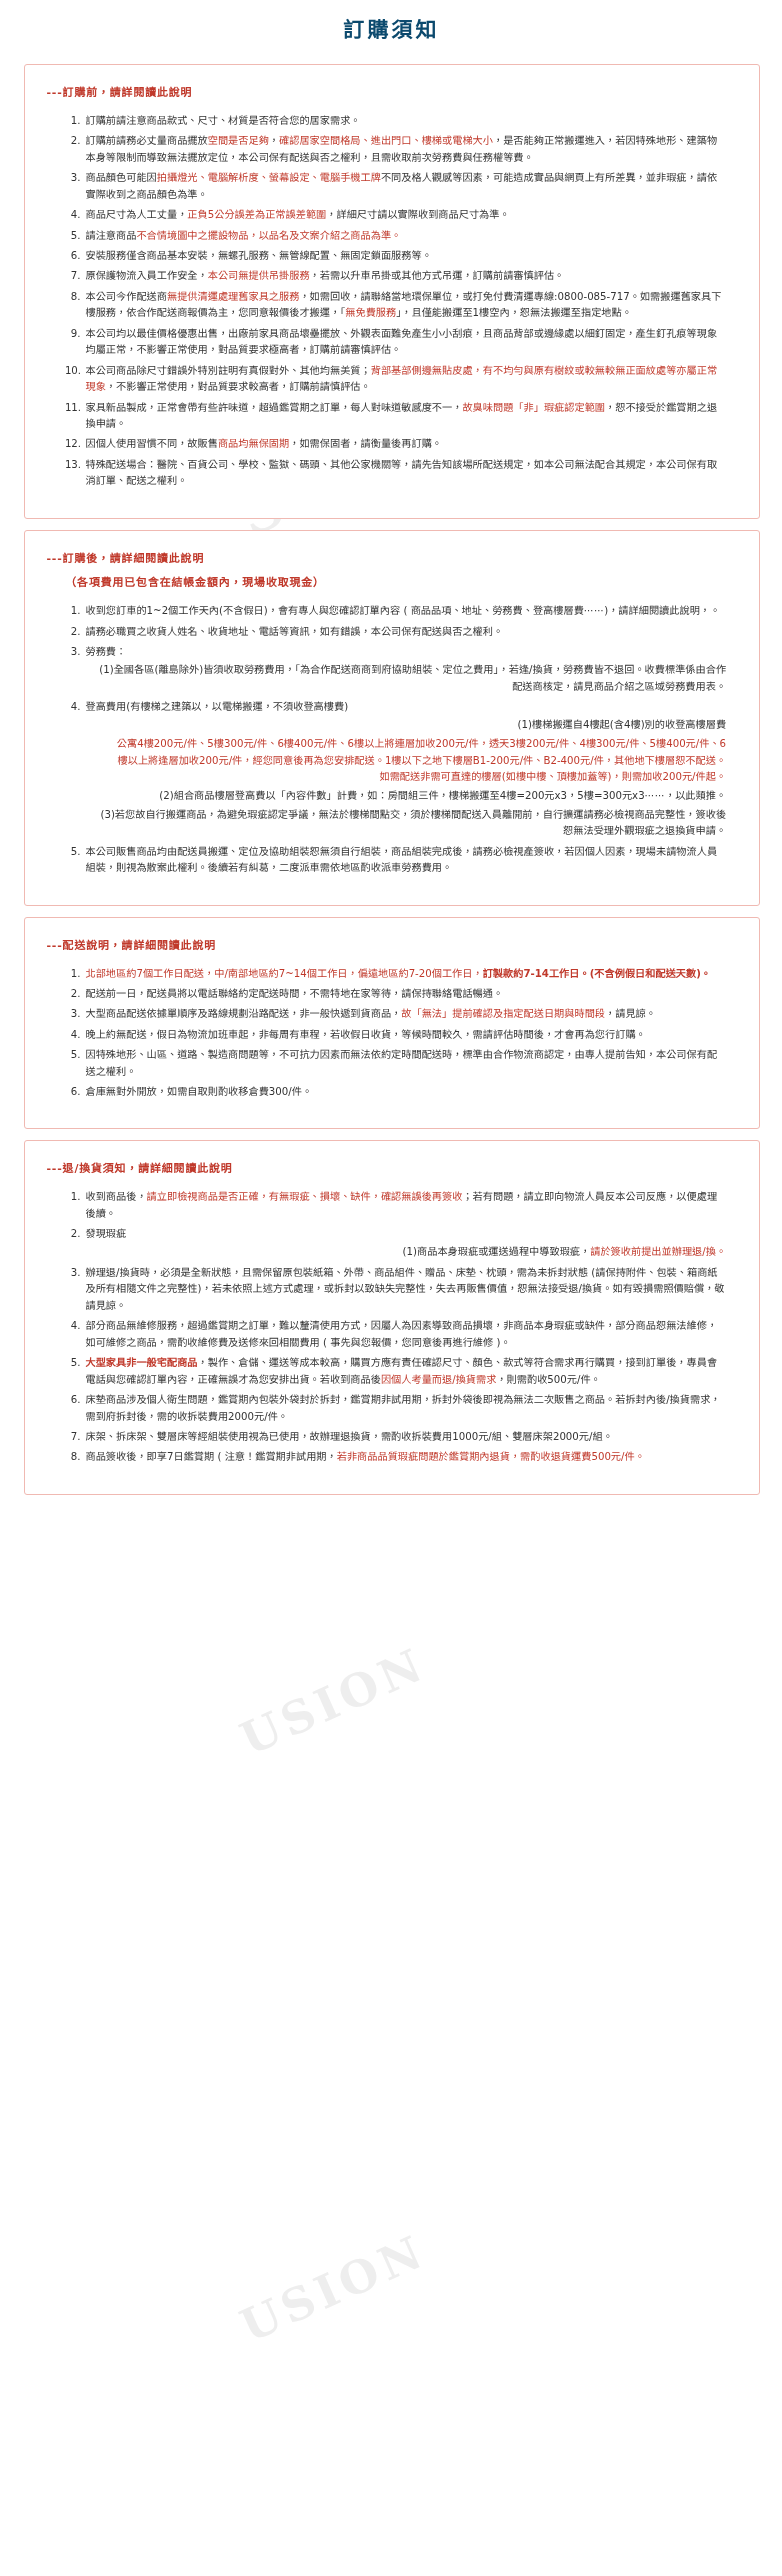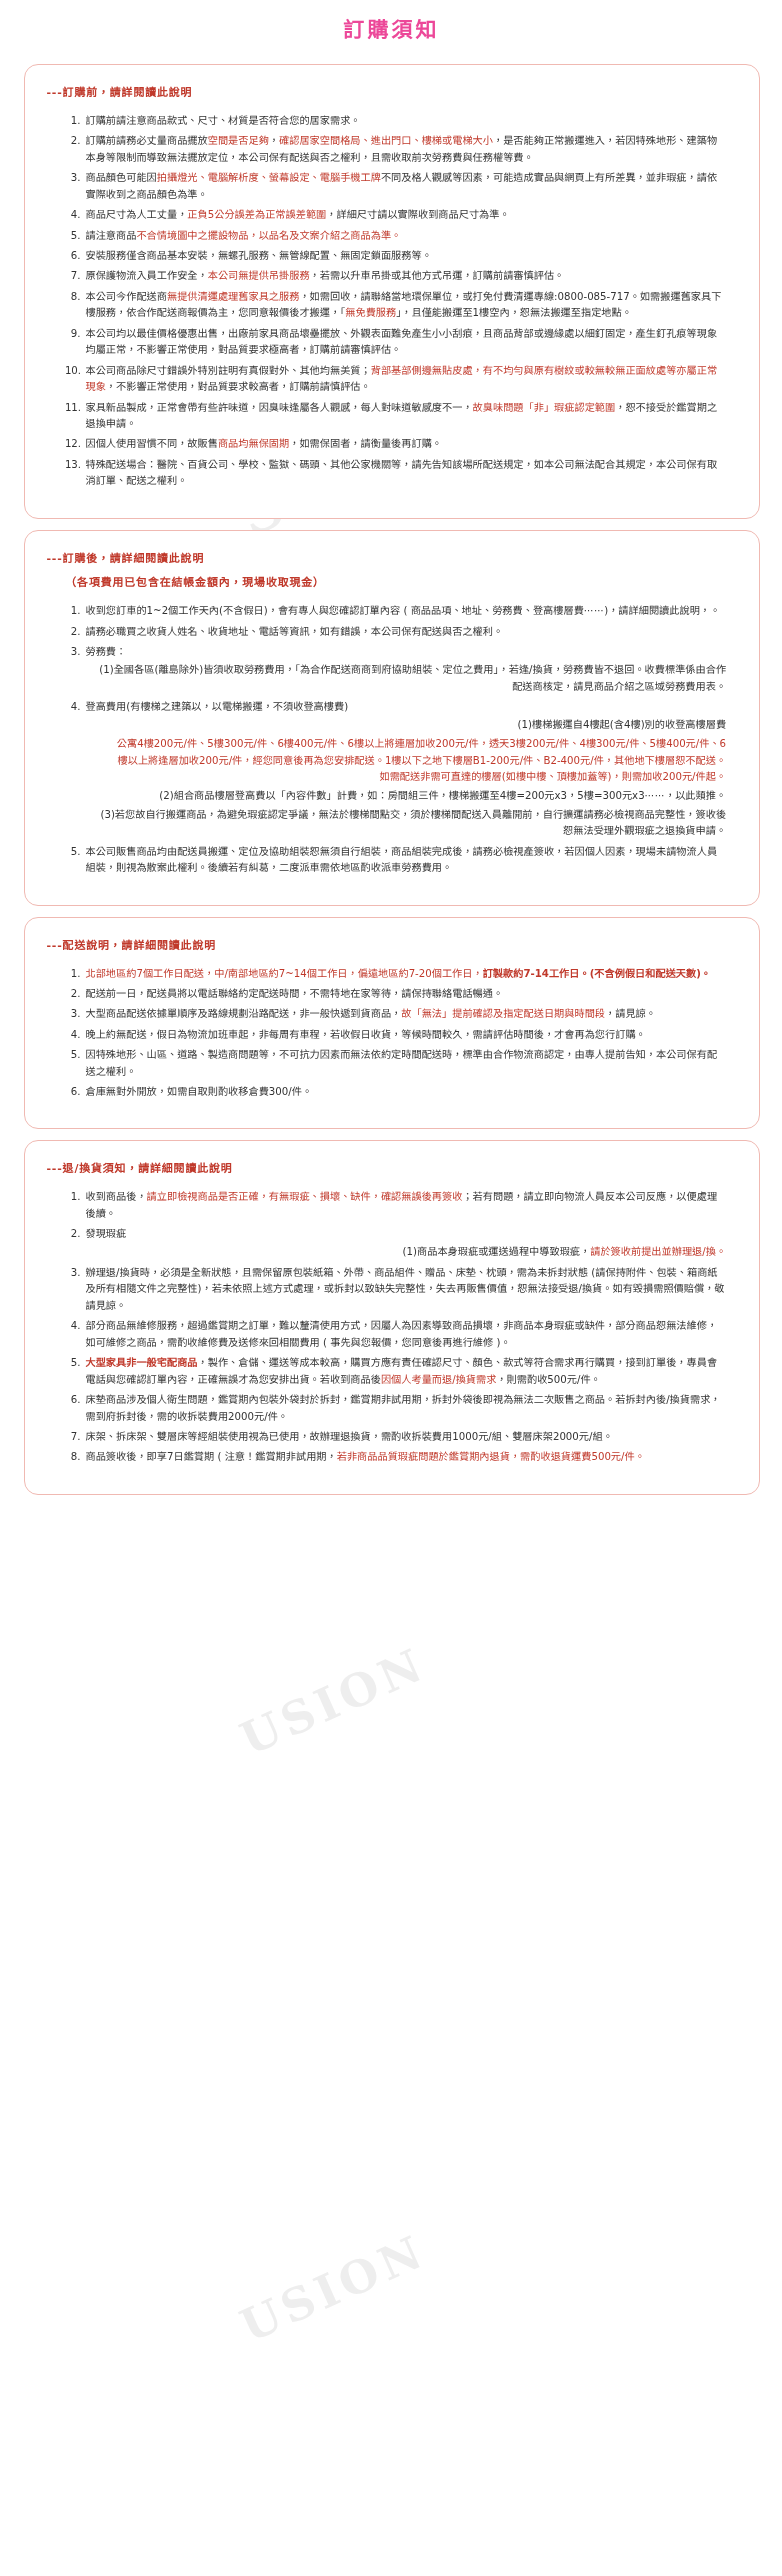--- a/index.html
+++ b/index.html
@@ -16,32 +16,32 @@
   }
   .page {
     width: 783px;
     min-height: 2576px;
     position: relative;
     padding: 0 0 31px 0;
     background: #fff;
   }
   .doc-title {
     text-align: center;
-    color: #ec4899;
+    color: #0c4a6e;
     font-size: 21px;
     font-weight: bold;
     letter-spacing: 3.1px;
     padding: 14px 0 6.3px 0;
     font-family: "DejaVu Serif", "Liberation Serif", serif;
   }
   .section {
     position: relative;
     margin: 11px 23.5px 0 23.5px;
     border: 0.8px solid #f0b9b2;
-    border-radius: 14px;
+    border-radius: 3px;
     padding: 19px 20.4px 15.7px 20.4px;
     background: #ffffff;
   }
   .section-head {
     color: #c0392b;
     font-weight: bold;
     font-size: 11px;
     margin: 0 0 7.8px 1.6px;
     letter-spacing: 0.8px;
   }
@@ -122,21 +122,21 @@
           <li><span class="bk">訂購前請注意商品款式、尺寸、材質是否符合您的居家需求。</span></li>
           <li><span class="bk">訂購前請務必丈量商品擺放</span><span class="red">空間是否足夠</span><span class="bk">，</span><span class="red">確認居家空間格局、進出門口、樓梯或電梯大小</span><span class="bk">，是否能夠正常搬運進入，若因特殊地形、建築物本身等限制而導致無法擺放定位，本公司保有配送與否之權利，且需收取前次勞務費與任務權等費。</span></li>
           <li><span class="bk">商品顏色可能因</span><span class="red">拍攝燈光、電腦解析度、螢幕設定、電腦手機工牌</span><span class="bk">不同及格人觀感等因素，可能造成實品與網頁上有所差異，並非瑕疵，請依實際收到之商品顏色為準。</span></li>
           <li><span class="bk">商品尺寸為人工丈量，</span><span class="red">正負5公分誤差為正常誤差範圍</span><span class="bk">，詳細尺寸請以實際收到商品尺寸為準。</span></li>
           <li><span class="bk">請注意商品</span><span class="red">不合情境圖中之擺設物品，以品名及文案介紹之商品為準。</span></li>
           <li><span class="bk">安裝服務僅含商品基本安裝，無螺孔服務、無管線配置、無固定鎖面服務等。</span></li>
           <li><span class="bk">原保護物流入員工作安全，</span><span class="red">本公司無提供吊掛服務</span><span class="bk">，若需以升車吊掛或其他方式吊運，訂購前請審慎評估。</span></li>
           <li><span class="bk">本公司今作配送商</span><span class="red">無提供清運處理舊家具之服務</span><span class="bk">，如需回收，請聯絡當地環保單位，或打免付費清運專線:0800-085-717。如需搬運舊家具下樓服務，依合作配送商報價為主，您同意報價後才搬運，「</span><span class="red">無免費服務</span><span class="bk">」，且僅能搬運至1樓空內，恕無法搬運至指定地點。</span></li>
           <li><span class="bk">本公司均以最佳價格優惠出售，出廠前家具商品壞壘擺放、外觀表面難免產生小小刮痕，且商品背部或邊緣處以細釘固定，產生釘孔痕等現象均屬正常，不影響正常使用，對品質要求極高者，訂購前請審慎評估。</span></li>
           <li><span class="bk">本公司商品除尺寸錯誤外特別註明有真假對外、其他均無美質；</span><span class="red">背部基部側邊無貼皮處，有不均勻與原有樹紋或較無較無正面紋處等亦屬正常現象</span><span class="bk">，不影響正常使用，對品質要求較高者，訂購前請慎評估。</span></li>
-          <li><span class="bk">家具新品製成，正常會帶有些許味道，因臭味逢屬各人觀感，每人對味道敏感度不一，</span><span class="red">故臭味問題「非」瑕疵認定範圍</span><span class="bk">，恕不接受於鑑賞期之退換申請。</span></li>
+          <li><span class="bk">家具新品製成，正常會帶有些許味道，超過鑑賞期之訂單，每人對味道敏感度不一，</span><span class="red">故臭味問題「非」瑕疵認定範圍</span><span class="bk">，恕不接受於鑑賞期之退換申請。</span></li>
           <li><span class="bk">因個人使用習慣不同，故販售</span><span class="red">商品均無保固期</span><span class="bk">，如需保固者，請衡量後再訂購。</span></li>
           <li><span class="bk">特殊配送場合：醫院、百貨公司、學校、監獄、碼頭、其他公家機關等，請先告知該場所配送規定，如本公司無法配合其規定，本公司保有取消訂單、配送之權利。</span></li>
         </ol>
       </div>
       <div class="section">
         <div class="section-head">---訂購後，請詳細閱讀此說明</div>
         <div class="section-subhead">（各項費用已包含在結帳金額內，現場收取現金）</div>
         <ol class="list">
           <li><span class="bk">收到您訂車的1~2個工作天內(不含假日)，會有專人與您確認訂單內容 ( 商品品項、地址、勞務費、登高樓層費⋯⋯)，請詳細閱讀此說明，。</span></li>
           <li><span class="bk">請務必職買之收貨人姓名、收貨地址、電話等資訊，如有錯誤，本公司保有配送與否之權利。</span></li>

